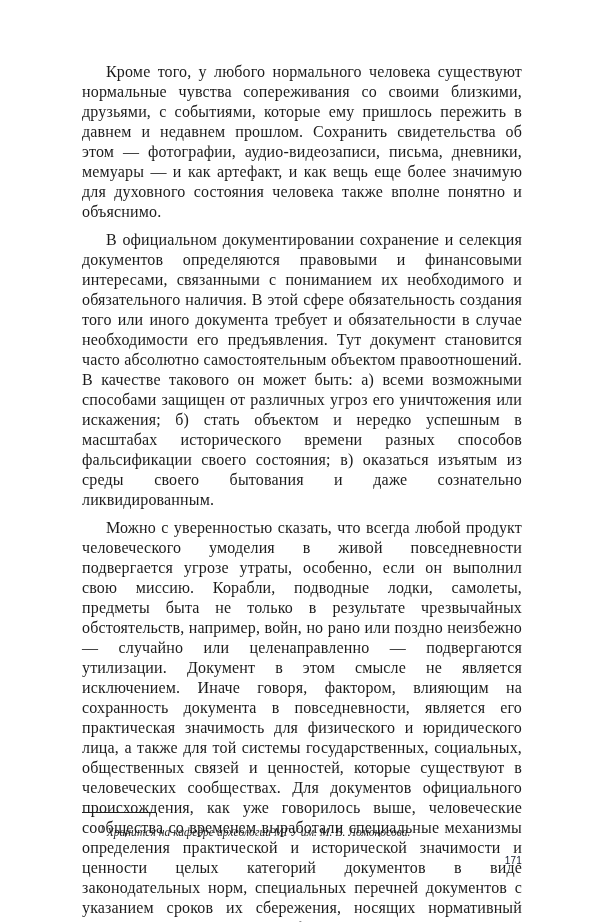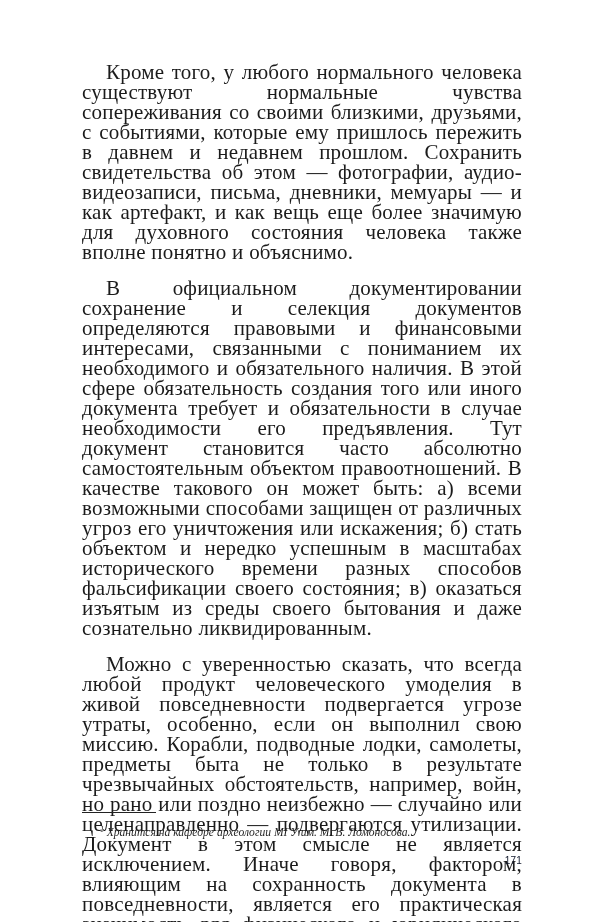--- a/index.html
+++ b/index.html
@@ -32,30 +32,30 @@
     left: 82px;
     top: 62px;
     width: 440px;
   }
 
   .para {
     margin: 0;
     text-align: justify;
     text-justify: inter-word;
     text-indent: 24px;
-    font-size: 21px;
+    font-size: 16px;
     line-height: 20px;
     letter-spacing: 0.01em;
     word-spacing: 0.01em;
     hyphens: manual;
     color: #1b1b1b;
   }
 
   .para + .para {
-    margin-top: 16px;
+    margin-top: 8px;
   }
 
   .footnote-area {
     position: absolute;
     left: 82px;
     top: 812px;
     width: 440px;
     font-style: italic;
   }
 

